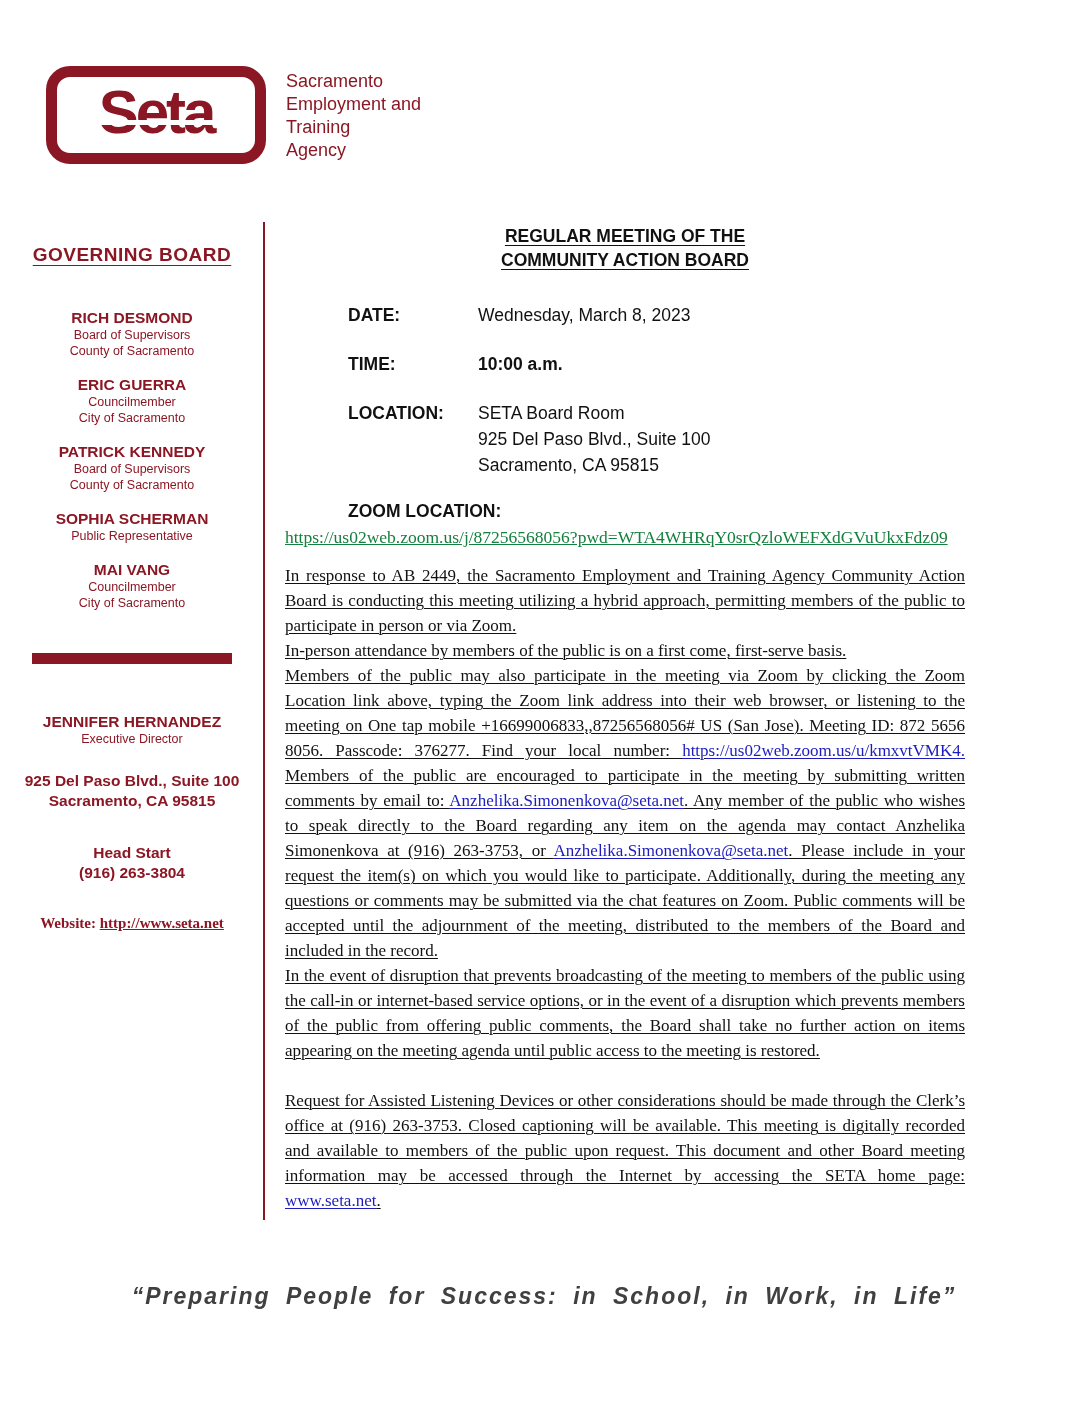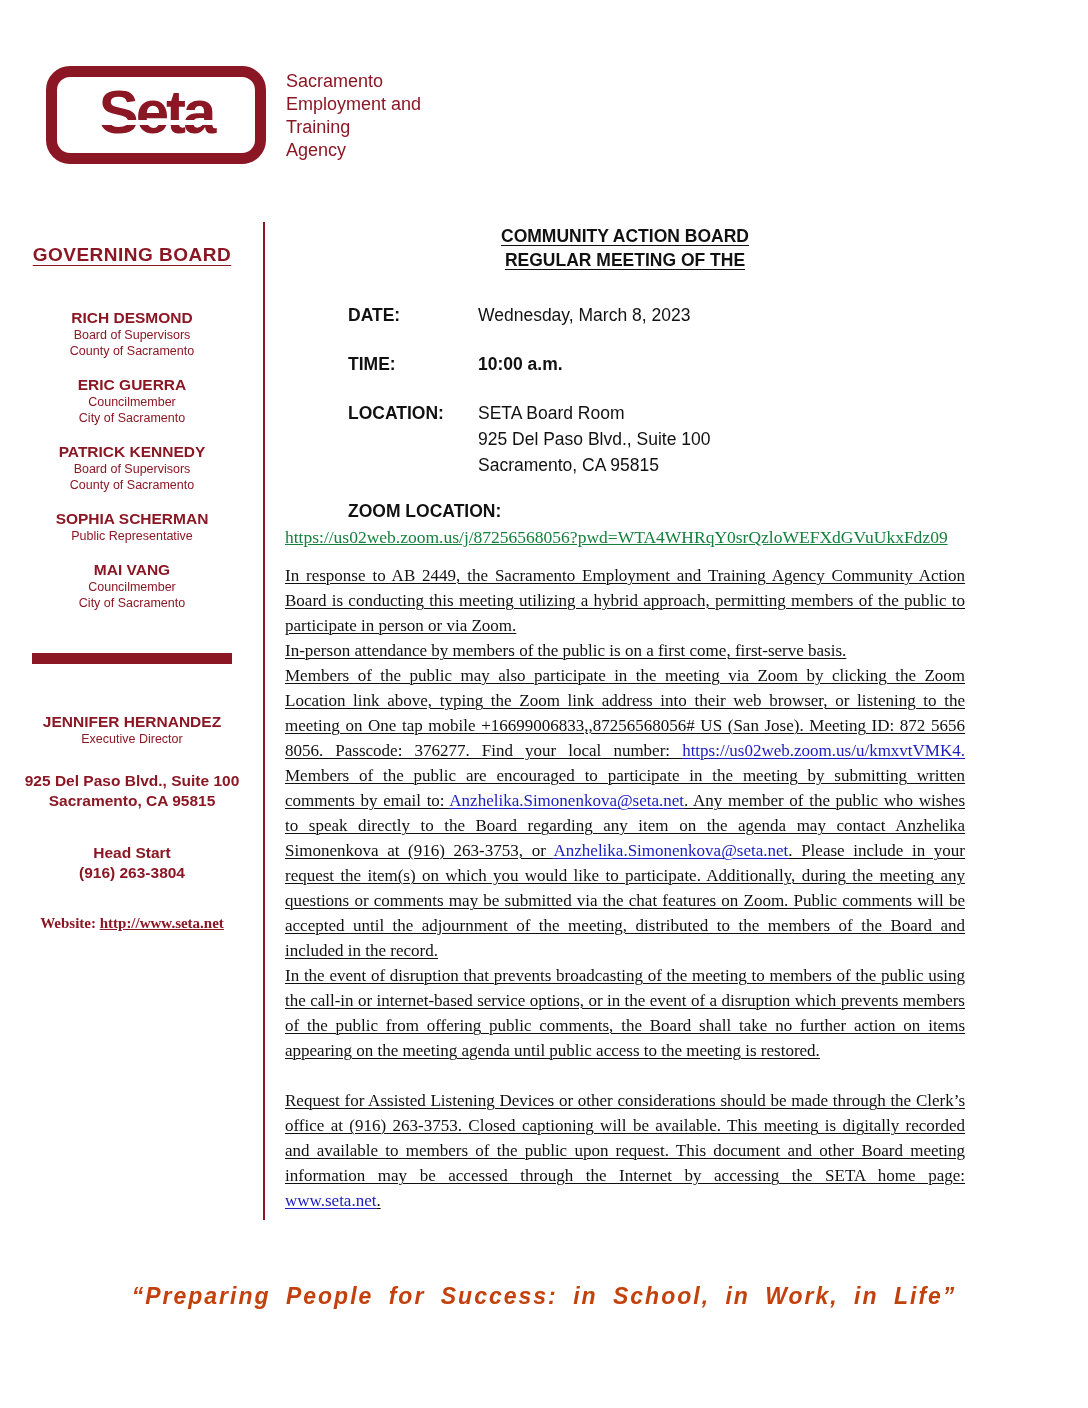--- a/index.html
+++ b/index.html
@@ -72,21 +72,21 @@
   }
   .body-para {
     margin:0; text-decoration:underline; text-decoration-thickness:1px;
     text-underline-offset:2px;
   }
   .gap-before { margin-top:25px; }
   .blue-link { color:#1C1CBE; text-decoration:underline; }
   
   .tagline {
     position:absolute; left:0; top:1283px; width:100%; text-align:center;
-    color:#c2410c; font-weight:bold; font-style:italic; font-size:23px;
+    color:#404040; font-weight:bold; font-style:italic; font-size:23px;
     letter-spacing:2px; word-spacing:7px;
   }
 </style>
 </head>
 <body>
 
 <div class="page">
 
   <div class="logo-box">
     <span class="logo-word">Seta</span>
@@ -145,22 +145,22 @@
     <div class="side-website">
       <span>Website:</span>
       <a href="#">http://www.seta.net</a>
     </div>
   </div>
 
   <div class="vrule"></div>
 
   <div class="main">
     <div class="doc-title">
+      <div><span class="t-line">REGULAR MEETING OF THE</span></div>
       <div><span class="t-line">COMMUNITY ACTION BOARD</span></div>
-      <div><span class="t-line">REGULAR MEETING OF THE</span></div>
     </div>
 
     <div class="meta">
       <div class="meta-row">
         <div class="meta-label">DATE:</div>
         <div class="meta-value">Wednesday, March 8, 2023</div>
       </div>
       <div class="meta-row">
         <div class="meta-label">TIME:</div>
         <div class="meta-value bold-val">10:00 a.m.</div>

